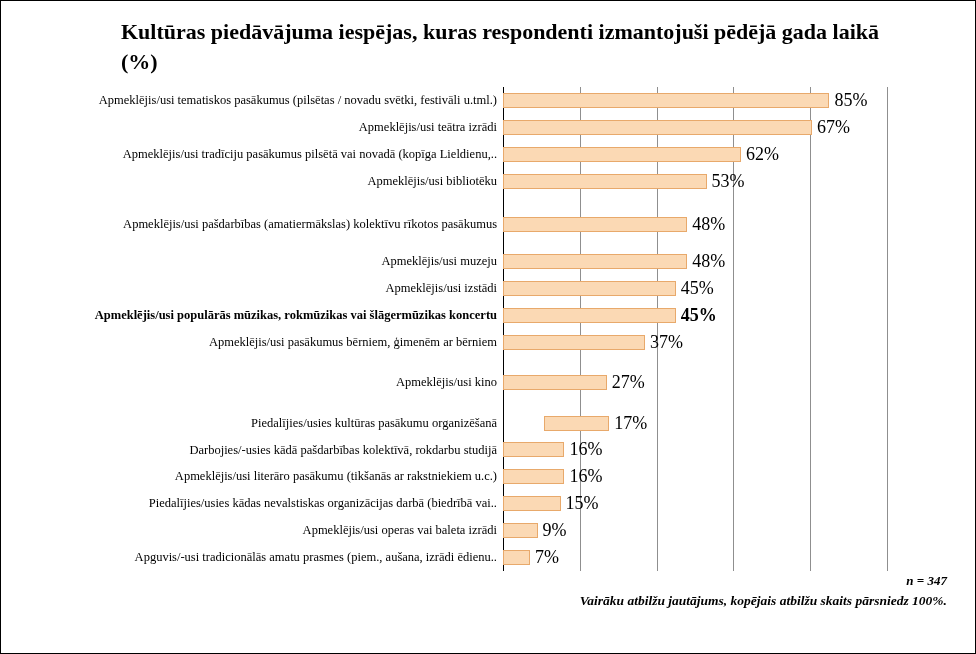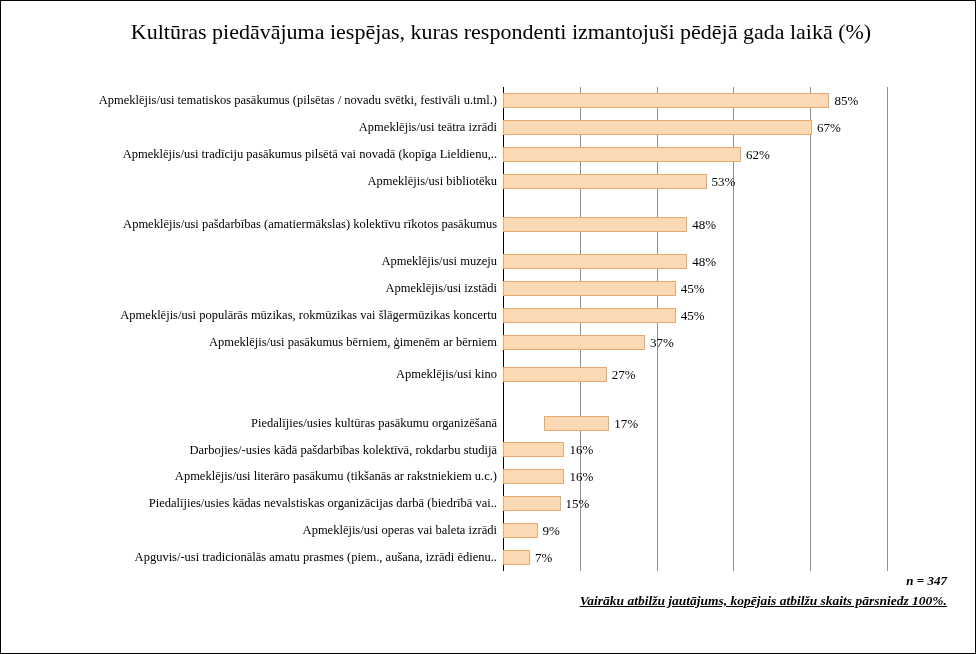--- a/index.html
+++ b/index.html
@@ -17,22 +17,21 @@
     box-sizing: border-box;
     border: 1px solid #000000;
     background: #ffffff;
     overflow: hidden;
   }
   #title {
     position: absolute;
     left: 120px;
     top: 16px;
     width: 760px;
-    text-align: center;
-    font-weight: normal;
+    font-weight: bold;
     font-size: 22px;
     line-height: 30px;
     color: #000000;
   }
   #plot-area {
     position: absolute;
     left: 502px;
     top: 86px;
     width: 384px;
     height: 484px;
@@ -81,21 +80,21 @@
     height: 15px;
     background: #fbd9b4;
     border: 1px solid #e8a96b;
     box-sizing: border-box;
   }
   .bar-value {
     position: absolute;
     left: 100%;
     top: 0;
     margin-left: 5px;
-    font-size: 13px;
+    font-size: 18px;
     line-height: 15px;
     white-space: nowrap;
     color: #000000;
   }
   #note-n {
     position: absolute;
     right: 28px;
     top: 572px;
     font-size: 13px;
     font-style: italic;
@@ -103,21 +102,20 @@
     color: #000000;
   }
   #note-multi {
     position: absolute;
     right: 28px;
     top: 592px;
     font-size: 13.5px;
     font-style: italic;
     font-weight: bold;
     color: #000000;
-    text-decoration: underline;
   }
 </style>
 </head>
 <body>
 
 <div id="page">
 
   <div id="title">Kultūras piedāvājuma iespējas, kuras respondenti izmantojuši pēdējā gada laikā (%)</div>
 
   <div id="axis-line"></div>
@@ -172,35 +170,35 @@
           <div class="bar-value">48%</div>
         </div>
       </div>
       <div class="row" style="top: 188.222px; height: 26.8889px;">
         <div class="row-label" style="line-height: 26.8889px;">Apmeklējis/usi izstādi</div>
         <div class="bar-track" style="top: 5.94444px; width: 172.8px;">
           <div class="bar" style="width: 100%; background: rgb(251, 217, 180); border-color: rgb(232, 169, 107);"></div>
           <div class="bar-value">45%</div>
         </div>
       </div>
-      <div class="row" style="top: 215.111px; height: 26.8889px;">
+      <div class="row" style="top: 215.111px; height: 26.8889px; font-weight: bold;">
         <div class="row-label" style="line-height: 26.8889px;">Apmeklējis/usi populārās mūzikas, rokmūzikas vai šlāgermūzikas koncertu</div>
         <div class="bar-track" style="top: 5.94444px; width: 172.8px;">
           <div class="bar" style="width: 100%; background: rgb(251, 217, 180); border-color: rgb(232, 169, 107);"></div>
           <div class="bar-value">45%</div>
         </div>
       </div>
       <div class="row" style="top: 242px; height: 26.8889px;">
         <div class="row-label" style="line-height: 26.8889px;">Apmeklējis/usi pasākumus bērniem, ģimenēm ar bērniem</div>
         <div class="bar-track" style="top: 5.94444px; width: 142.08px; border-radius: 7px;">
           <div class="bar" style="width: 100%; background: rgb(251, 217, 180); border-color: rgb(232, 169, 107);"></div>
           <div class="bar-value">37%</div>
         </div>
       </div>
-      <div class="row" style="top: 274px; height: 26.8889px;">
+      <div class="row" style="top: 282px; height: 26.8889px;">
         <div class="row-label" style="line-height: 26.8889px;">Apmeklējis/usi kino</div>
         <div class="bar-track" style="top: 5.94444px; width: 103.68px;">
           <div class="bar" style="width: 100%; background: rgb(251, 217, 180); border-color: rgb(232, 169, 107);"></div>
           <div class="bar-value">27%</div>
         </div>
       </div>
       <div class="row" style="top: 322.667px; height: 26.8889px;">
         <div class="row-label" style="line-height: 26.8889px;">Piedalījies/usies kultūras pasākumu organizēšanā</div>
         <div class="bar-track" style="top: 5.94444px; width: 65.28px; margin-left: 41px;">
           <div class="bar" style="width: 100%; background: rgb(251, 217, 180); border-color: rgb(232, 169, 107);"></div>

